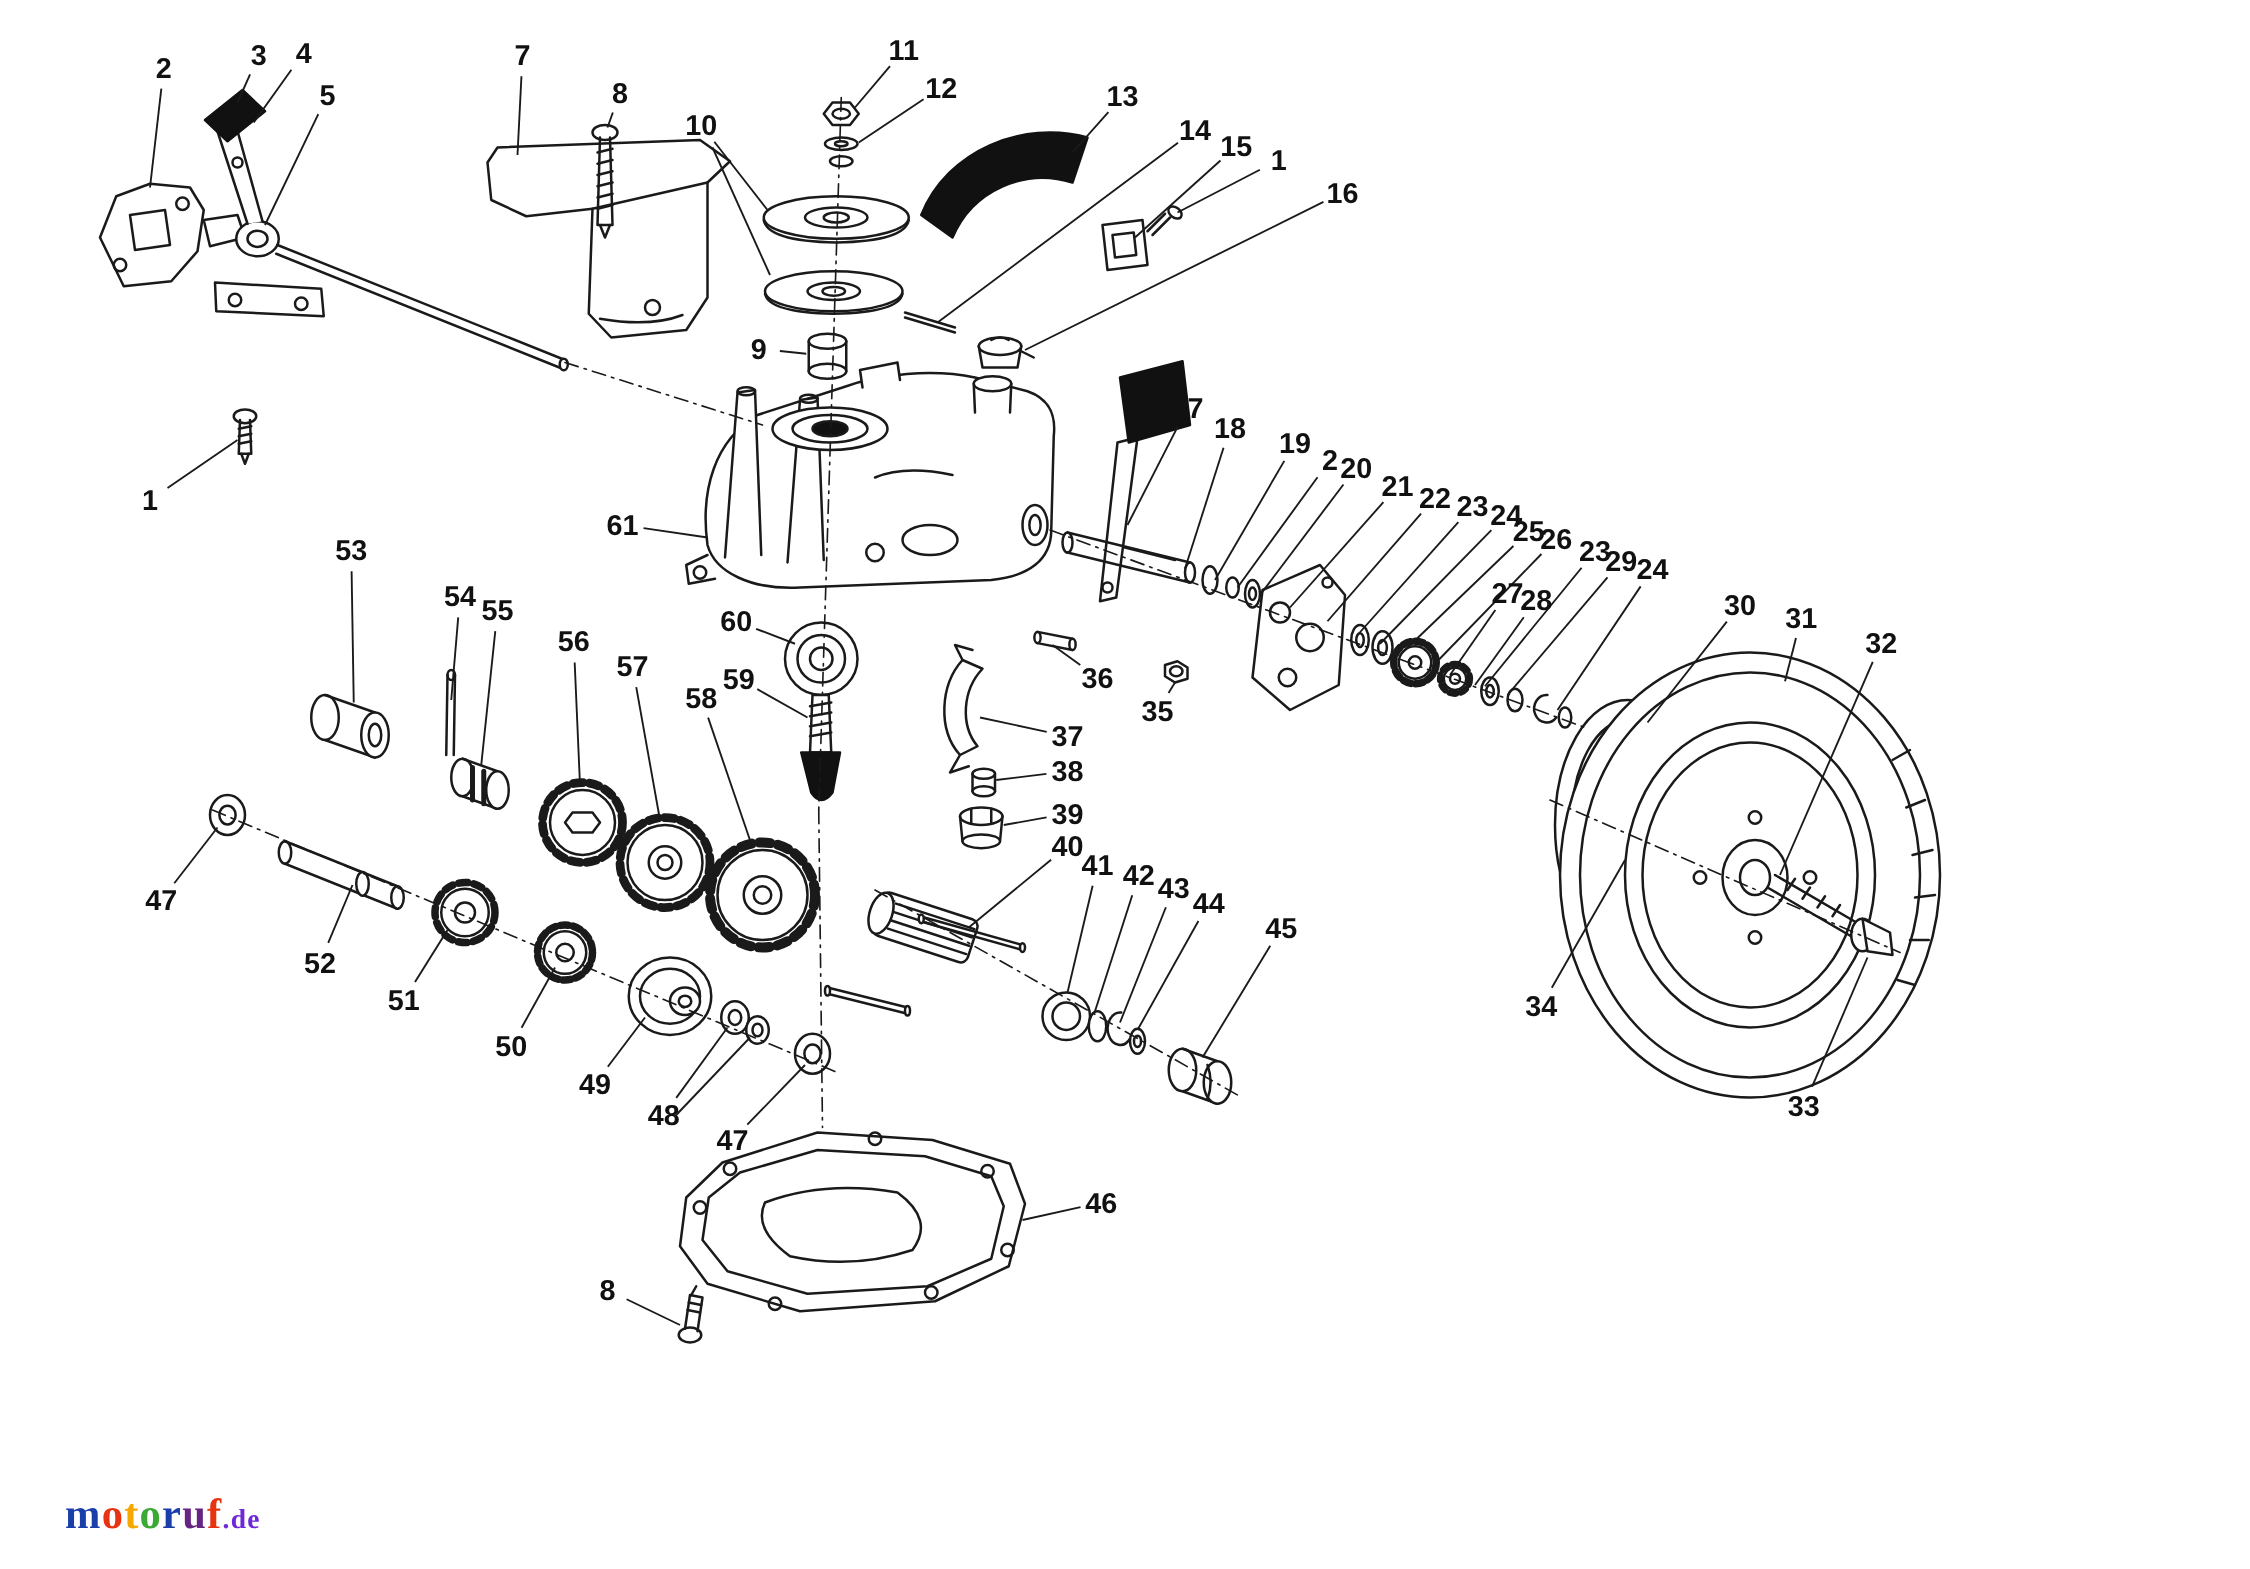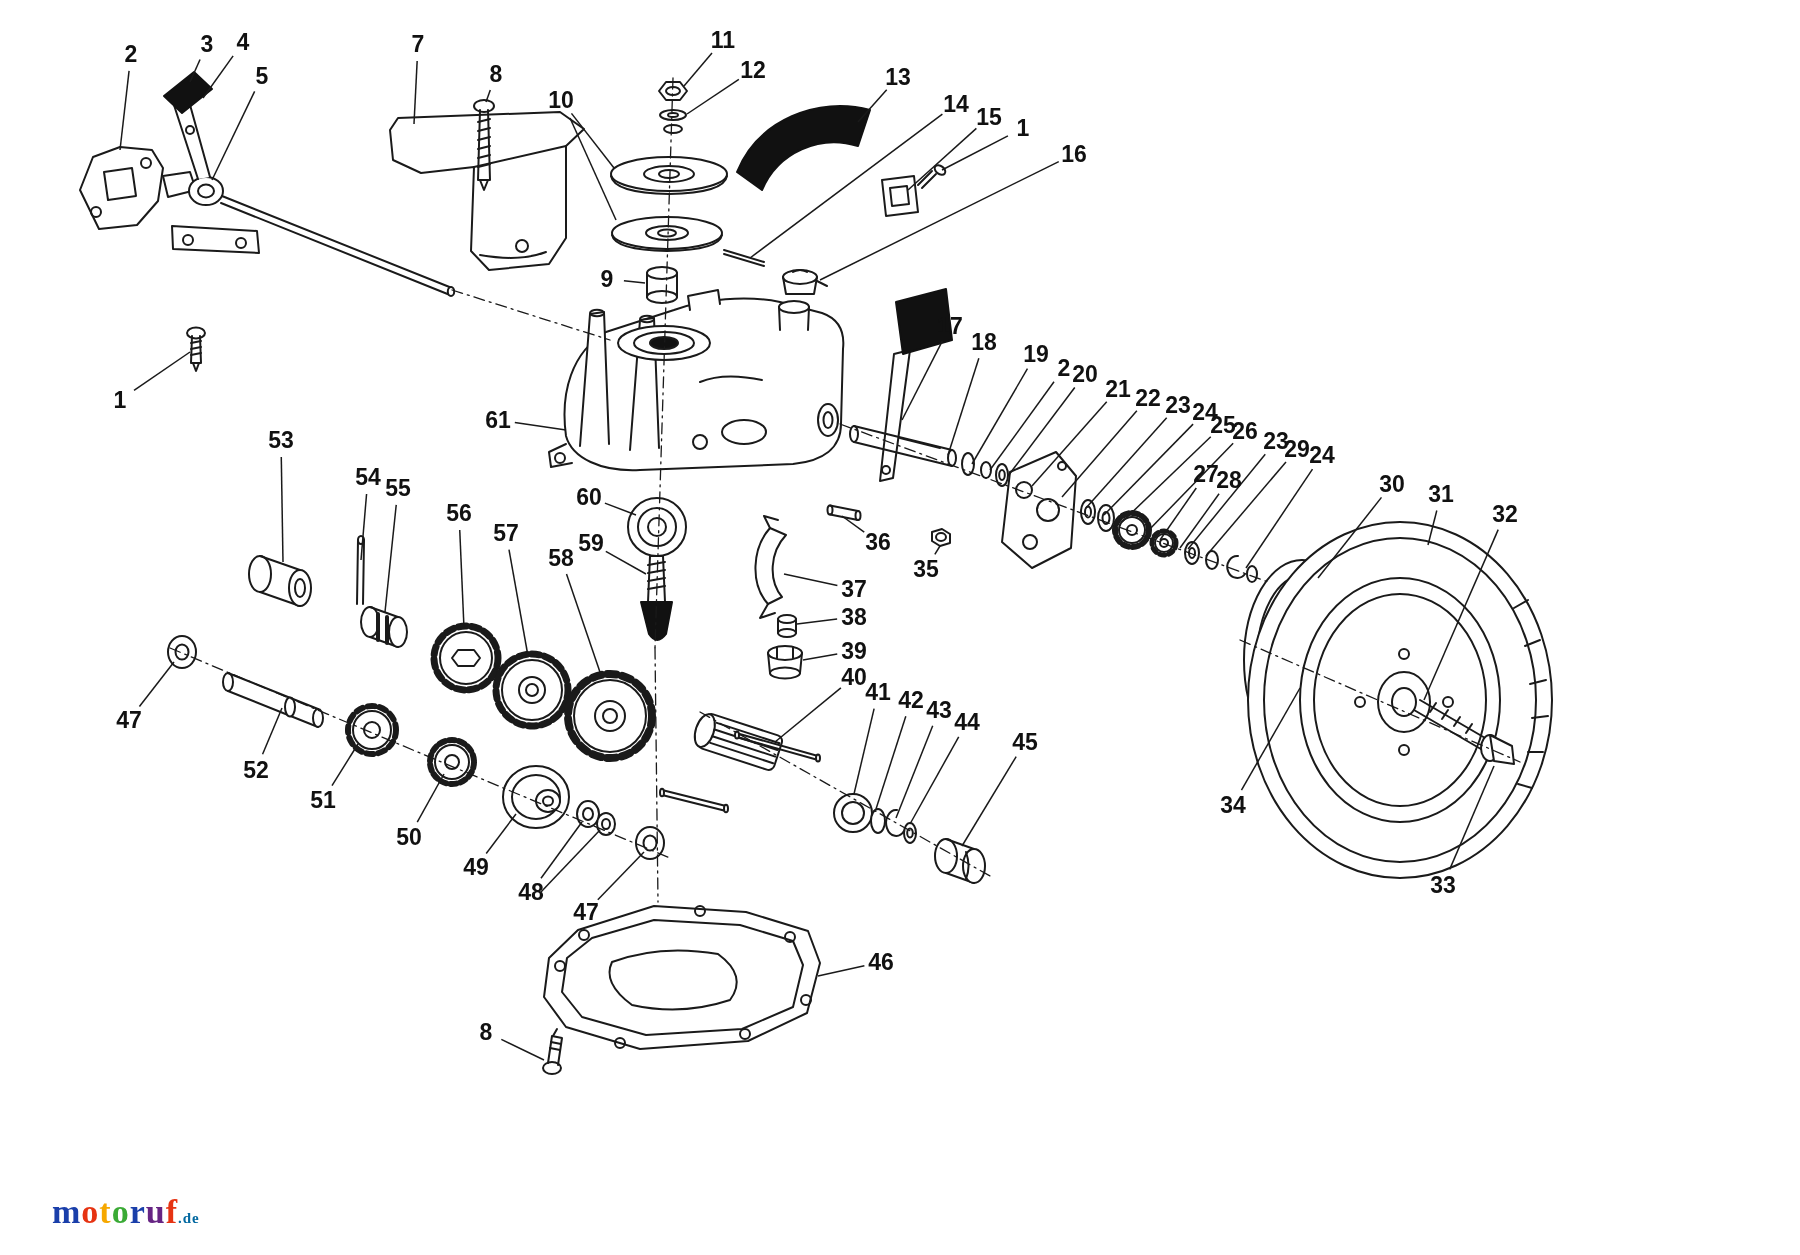--- a/index.html
+++ b/index.html
@@ -12,21 +12,21 @@
     font-family:"Liberation Sans", sans-serif;
     font-weight:bold; font-size:23px; fill:#111111;
     text-anchor:middle;
   }
   #watermark {
     position:absolute; left:52px; bottom:24px;
     font-family:"Liberation Serif", serif;
     font-weight:bold; font-size:34px; letter-spacing:1px;
     user-select:none;
   }
-  #watermark .wm-suffix { font-size:15px; color:#0369a1; vertical-align:baseline; }
+  #watermark .wm-suffix { font-size:22px; color:#6d28d9; vertical-align:baseline; }
 </style>
 </head>
 <body>
 
 <div id="stage">
 
   <svg id="diagram" width="1800" height="1255" viewBox="0 0 1800 1255">
 
     <g id="art" stroke="#1a1a1a" stroke-width="2" fill="none" stroke-linejoin="round" stroke-linecap="round">
 

